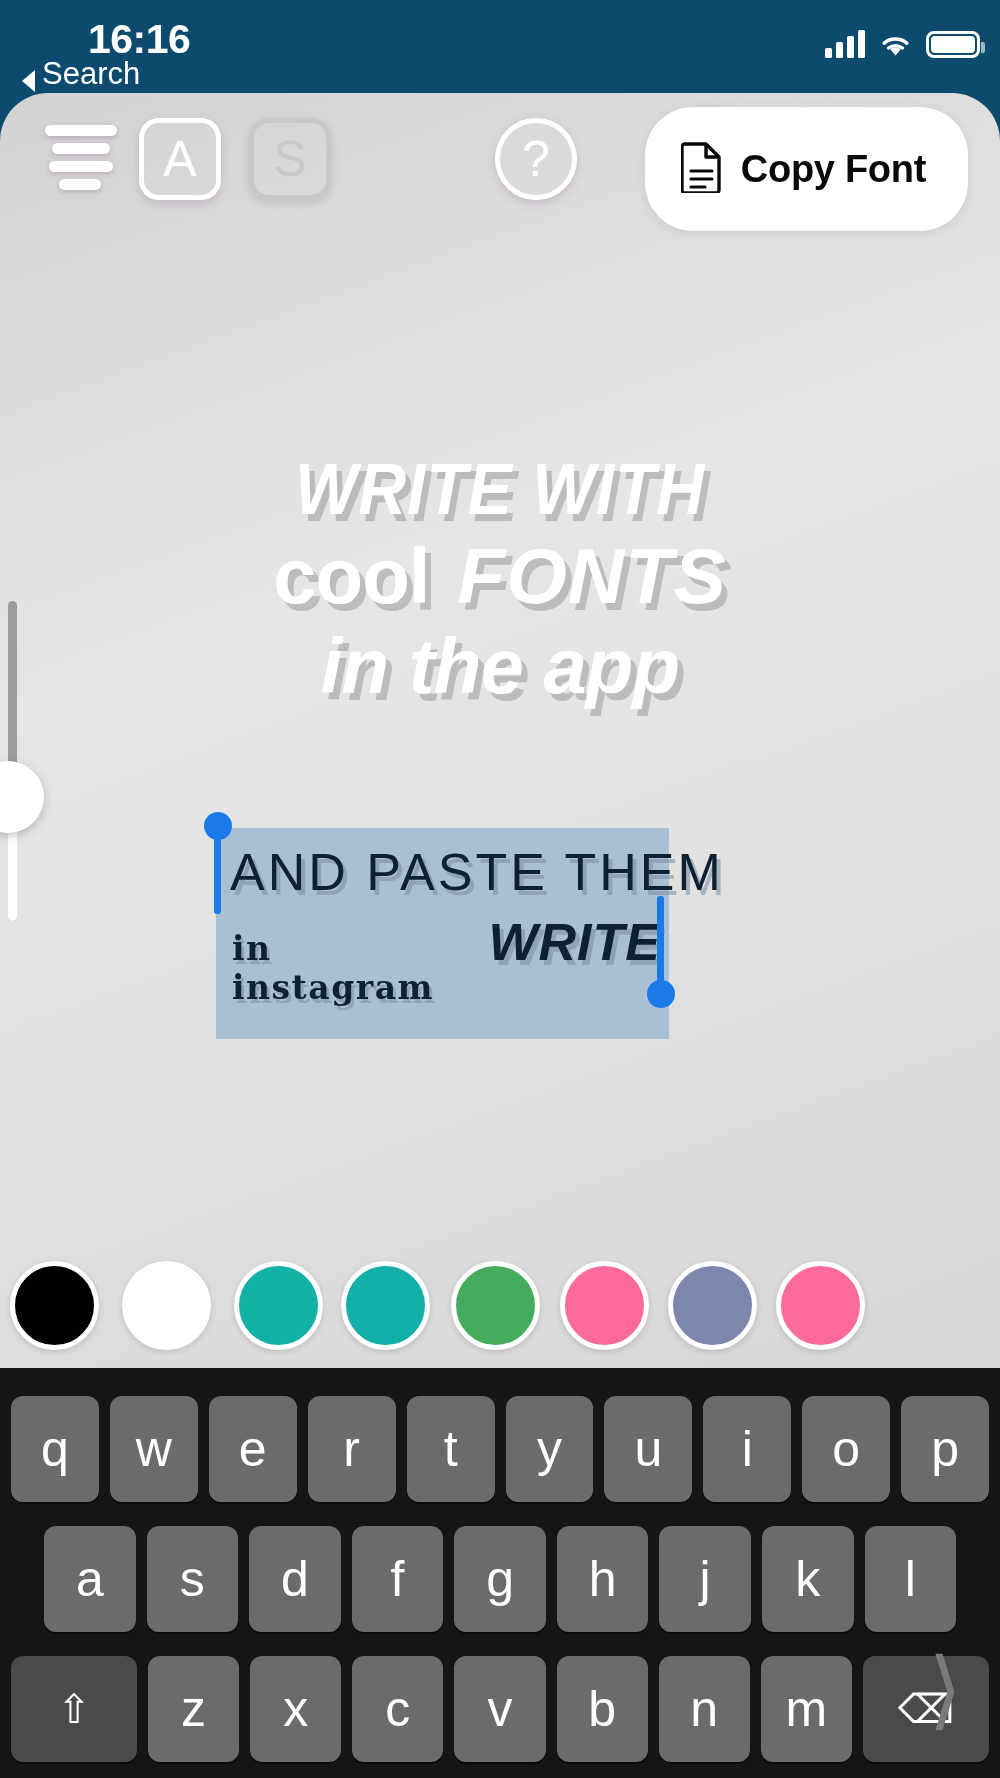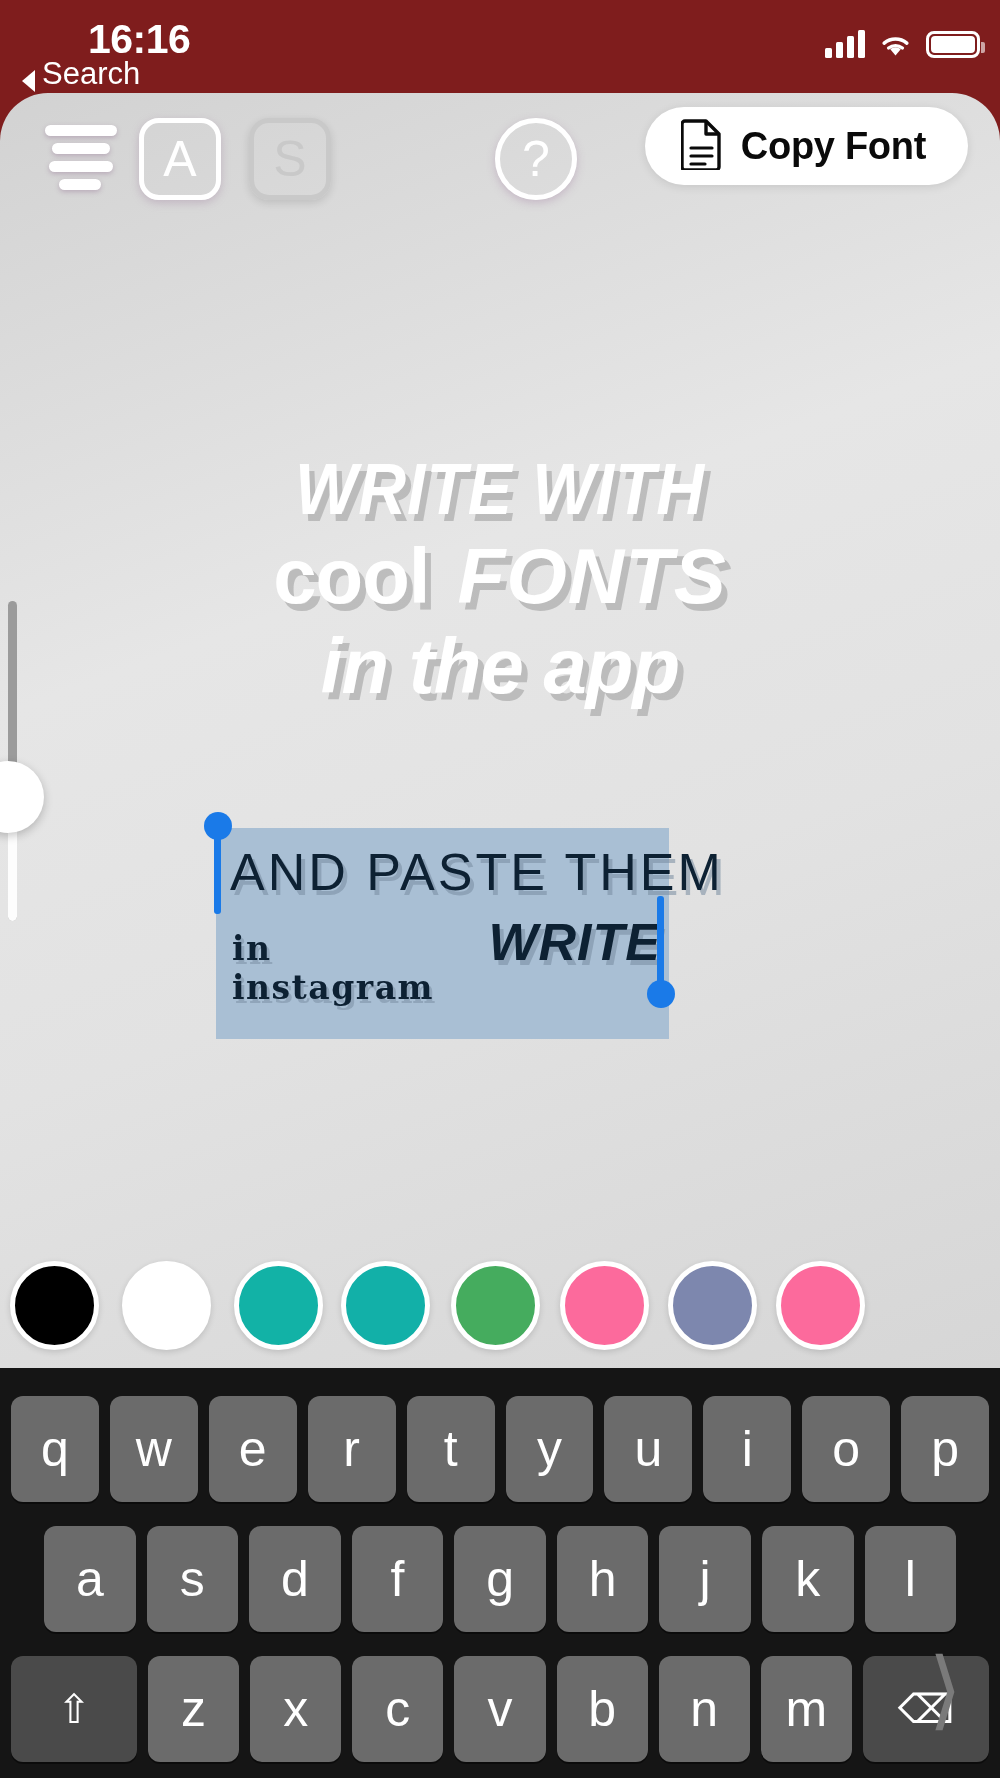--- a/index.html
+++ b/index.html
@@ -2,21 +2,21 @@
 <html><head>
 <meta charset="utf-8">
 <style>
   * { box-sizing: border-box; margin: 0; padding: 0; }
   html, body {
     width: 1000px; height: 1778px;
     background: #000;
     font-family: "Liberation Sans", sans-serif;
     overflow: hidden;
   }
-  #screen { position: relative; width: 1000px; height: 1778px; background: #7f1d1d; }
+  #screen { position: relative; width: 1000px; height: 1778px; background: #0c4a6e; }
 
   
   .statusbar { position: absolute; left: 0; top: 0; width: 1000px; height: 96px; }
   .sb-time {
     position: absolute; left: 88px; top: 16px;
     color: #fff; font-size: 41px; font-weight: 700; letter-spacing: -0.5px;
   }
   .sb-right { position: absolute; right: 20px; top: 30px; display: flex; align-items: flex-end; gap: 13px; }
   .cell { display: flex; align-items: flex-end; gap: 4px; height: 28px; }
   .cell i { display: block; width: 7px; background: #fff; border-radius: 1.5px; }
@@ -73,21 +73,21 @@
 
   .help-btn {
     position: absolute; left: 495px; top: 25px; width: 82px; height: 82px;
     border-radius: 50%; border: 5px solid #fff; color: #fff;
     display: flex; align-items: center; justify-content: center;
     font-size: 50px; font-weight: 400;
     box-shadow: 0 3px 9px rgba(170,140,170,.45);
   }
 
   .copy-font-btn {
-    position: absolute; right: 32px; top: 14px; height: 78px;
+    position: absolute; right: 32px; top: 14px; height: 124px;
     background: #fff; border-radius: 48px;
     display: flex; align-items: center; gap: 18px;
     padding: 0 42px 0 36px;
     box-shadow: 0 2px 10px rgba(0,0,0,.10);
     justify-content: flex-end;
   }
   .copy-font-btn .label { font-size: 38px; font-weight: 700; color: #0a0a0a; letter-spacing: -0.3px; }
 
   
   .size-slider { position: absolute; left: 0px; top: 508px; width: 46px; height: 320px; }

